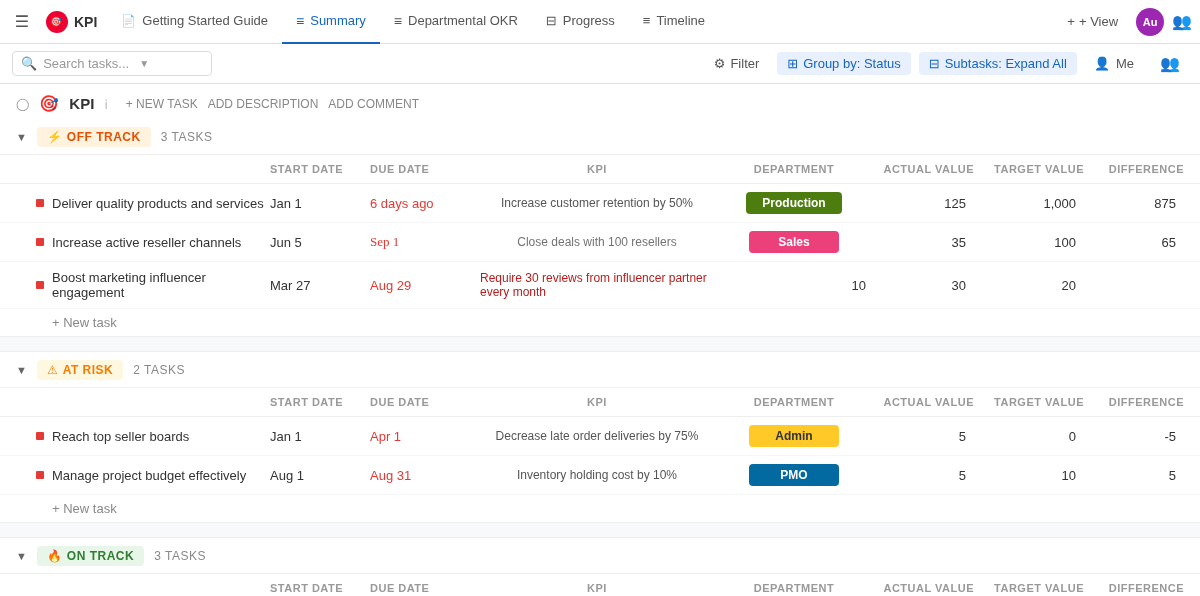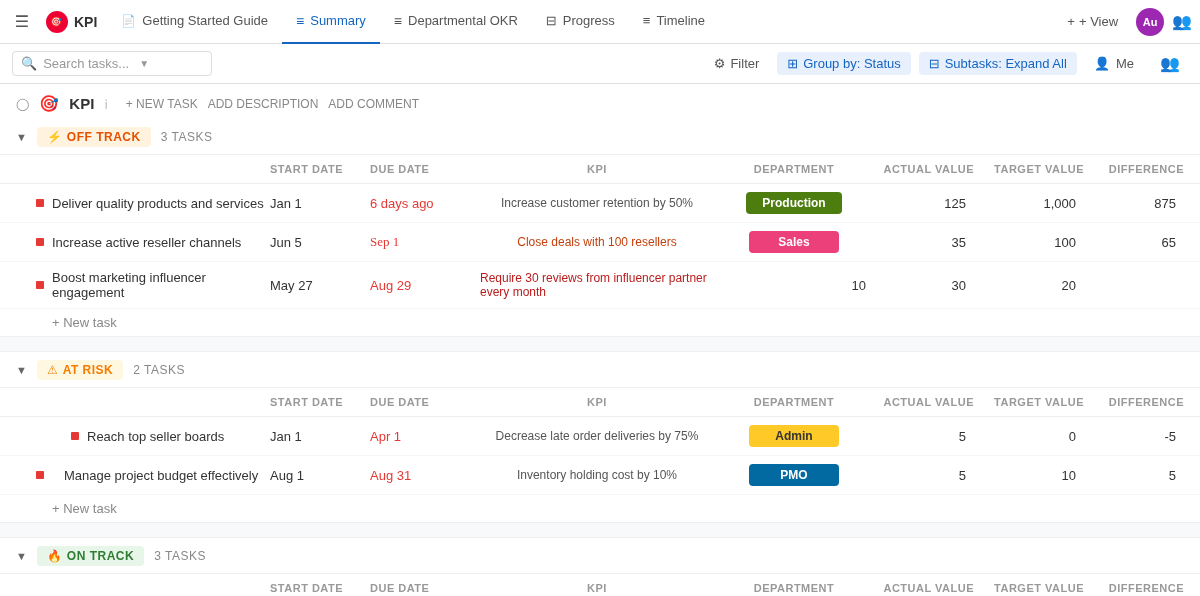--- a/index.html
+++ b/index.html
@@ -124,35 +124,35 @@
       <span style="font-size:13px;color:#333;text-align:right;padding-right:8px;">875</span>
     </div>
 
     <div style="display:grid;grid-template-columns:minmax(180px,1fr) 100px 110px 1fr 160px 100px 110px 100px;padding:8px 16px 8px 36px;border-bottom:1px solid #f5f5f5;align-items:center;">
       <div style="display:flex;align-items:center;gap:8px;">
         <span style="width:8px;height:8px;border-radius:1px;background:#e53935;display:inline-block;flex-shrink:0;"></span>
         <span style="font-size:13px;color:#333;cursor:pointer;">Increase active reseller channels</span>
       </div>
       <span style="font-size:13px;color:#333;">Jun 5</span>
       <span style="font-size:13px;color:#e53935;font-family:Liberation Serif, serif;">Sep 1</span>
-      <span style="font-size:12px;color:#c2410c;text-align:center;">Close deals with 100 resellers</span>
+      <span style="font-size:12px;color:#737373;text-align:center;">Close deals with 100 resellers</span>
       <div style="display:flex;justify-content:center;">
         <span style="display:inline-block;padding:4px 16px;border-radius:4px;font-size:12px;font-weight:600;color:#fff;background:#ec407a;min-width:90px;text-align:center;">Sales</span>
       </div>
       <span style="font-size:13px;color:#333;text-align:right;padding-right:8px;">35</span>
       <span style="font-size:13px;color:#333;text-align:right;padding-right:8px;">100</span>
       <span style="font-size:13px;color:#333;text-align:right;padding-right:8px;">65</span>
     </div>
 
     <div style="display:grid;grid-template-columns:minmax(180px,1fr) 100px 110px 1fr 160px 100px 110px 100px;padding:8px 16px 8px 36px;border-bottom:1px solid #f5f5f5;align-items:center;">
       <div style="display:flex;align-items:center;gap:8px;">
         <span style="width:8px;height:8px;border-radius:1px;background:#e53935;display:inline-block;flex-shrink:0;"></span>
         <span style="font-size:13px;color:#333;cursor:pointer;">Boost marketing influencer engagement</span>
       </div>
-      <span style="font-size:13px;color:#333;">May 27</span>
+      <span style="font-size:13px;color:#333;">Mar 27</span>
       <span style="font-size:13px;color:#e53935;">Aug 29</span>
       <span style="font-size:12px;color:#b91c1c;">Require 30 reviews from influencer partner every month</span>
       <span style="font-size:13px;color:#333;text-align:right;padding-right:8px;">10</span>
       <span style="font-size:13px;color:#333;text-align:right;padding-right:8px;">30</span>
       <span style="font-size:13px;color:#333;text-align:right;padding-right:8px;">20</span>
     </div>
 
     <div style="padding:6px 16px 6px 52px;color:#888;font-size:13px;cursor:pointer;">+ New task</div>
   </div>
 
@@ -173,37 +173,37 @@
       <span style="font-size:11px;color:#999;font-weight:600;letter-spacing:0.5px;padding:4px 0;">START DATE</span>
       <span style="font-size:11px;color:#999;font-weight:600;letter-spacing:0.5px;padding:4px 0;">DUE DATE</span>
       <span style="font-size:11px;color:#999;font-weight:600;letter-spacing:0.5px;padding:4px 0;text-align:center;">KPI</span>
       <span style="font-size:11px;color:#999;font-weight:600;letter-spacing:0.5px;padding:4px 0;text-align:center;">DEPARTMENT</span>
       <span style="font-size:11px;color:#999;font-weight:600;letter-spacing:0.5px;padding:4px 0;text-align:right;">ACTUAL VALUE</span>
       <span style="font-size:11px;color:#999;font-weight:600;letter-spacing:0.5px;padding:4px 0;text-align:right;">TARGET VALUE</span>
       <span style="font-size:11px;color:#999;font-weight:600;letter-spacing:0.5px;padding:4px 0;text-align:right;">DIFFERENCE</span>
     </div>
 
     <div style="display:grid;grid-template-columns:minmax(180px,1fr) 100px 110px 1fr 160px 100px 110px 100px;padding:8px 16px 8px 36px;border-bottom:1px solid #f5f5f5;align-items:center;">
-      <div style="display:flex;align-items:center;gap:8px;margin-left:35px;">
+      <div style="display:flex;align-items:center;gap:8px;">
         <span style="width:8px;height:8px;border-radius:1px;background:#e53935;display:inline-block;flex-shrink:0;"></span>
         <span style="font-size:13px;color:#333;cursor:pointer;">Reach top seller boards</span>
       </div>
       <span style="font-size:13px;color:#333;">Jan 1</span>
       <span style="font-size:13px;color:#e53935;">Apr 1</span>
       <span style="font-size:12px;color:#555;text-align:center;">Decrease late order deliveries by 75%</span>
       <div style="display:flex;justify-content:center;">
         <span style="display:inline-block;padding:4px 16px;border-radius:4px;font-size:12px;font-weight:600;color:#333;background:#ffca28;min-width:90px;text-align:center;">Admin</span>
       </div>
       <span style="font-size:13px;color:#333;text-align:right;padding-right:8px;">5</span>
       <span style="font-size:13px;color:#333;text-align:right;padding-right:8px;">0</span>
       <span style="font-size:13px;color:#333;text-align:right;padding-right:8px;">-5</span>
     </div>
 
     <div style="display:grid;grid-template-columns:minmax(180px,1fr) 100px 110px 1fr 160px 100px 110px 100px;padding:8px 16px 8px 36px;border-bottom:1px solid #f5f5f5;align-items:center;">
-      <div style="display:flex;align-items:center;gap:20px;">
+      <div style="display:flex;align-items:center;gap:8px;">
         <span style="width:8px;height:8px;border-radius:1px;background:#e53935;display:inline-block;flex-shrink:0;"></span>
         <span style="font-size:13px;color:#333;cursor:pointer;">Manage project budget effectively</span>
       </div>
       <span style="font-size:13px;color:#333;">Aug 1</span>
       <span style="font-size:13px;color:#e53935;">Aug 31</span>
       <span style="font-size:12px;color:#555;text-align:center;">Inventory holding cost by 10%</span>
       <div style="display:flex;justify-content:center;">
         <span style="display:inline-block;padding:4px 16px;border-radius:4px;font-size:12px;font-weight:600;color:#fff;background:#0369a1;min-width:90px;text-align:center;">PMO</span>
       </div>
       <span style="font-size:13px;color:#333;text-align:right;padding-right:8px;">5</span>

